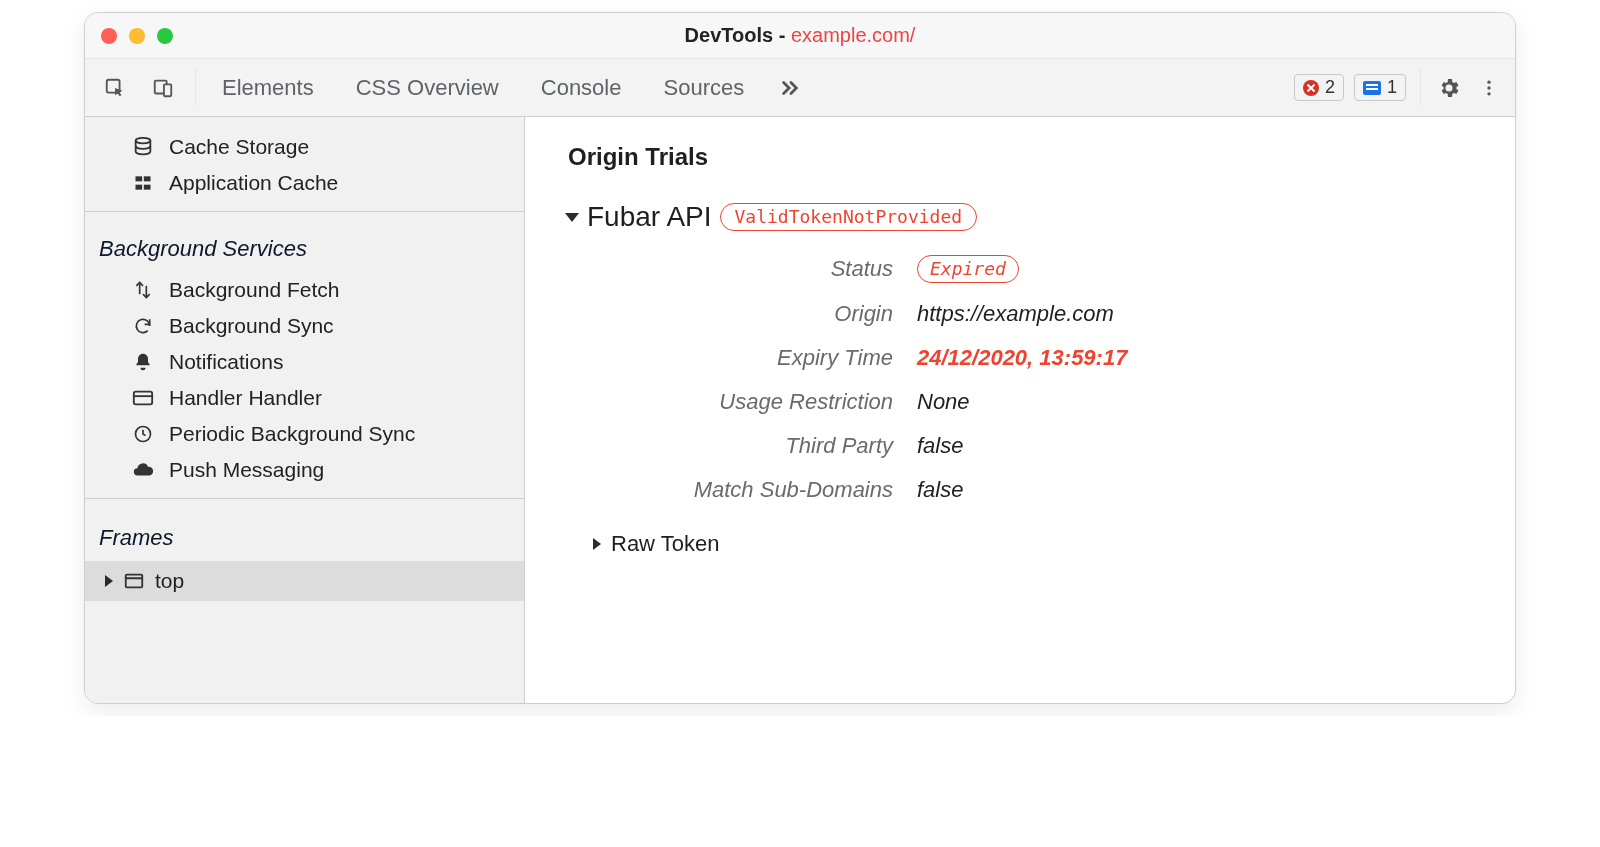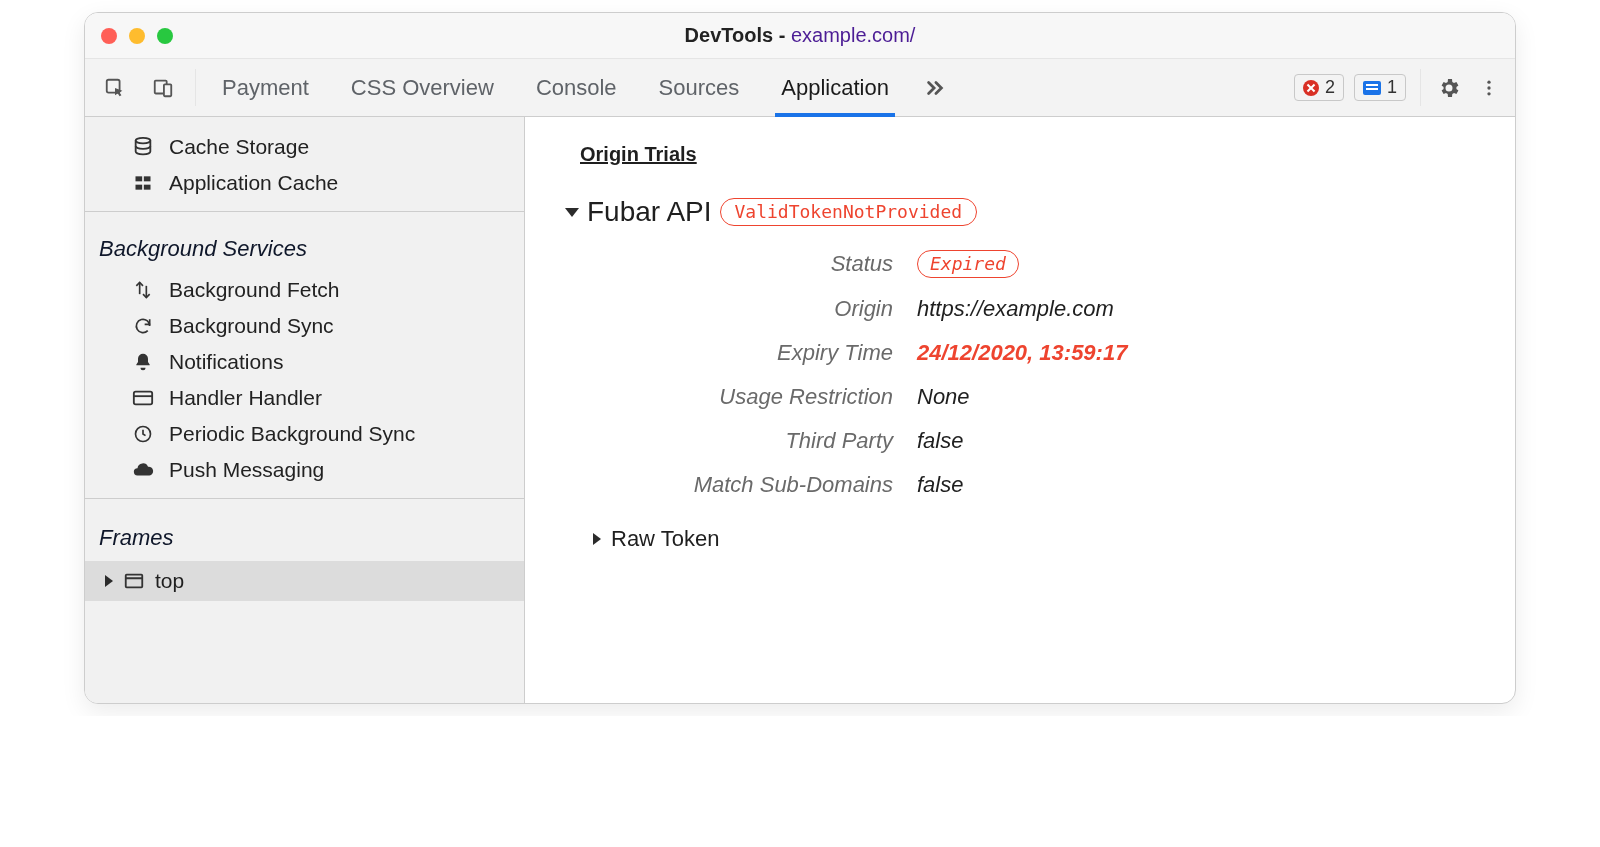--- a/index.html
+++ b/index.html
@@ -52,21 +52,21 @@
   }
   .dot.red { background:#ff5f57;}
   .dot.yellow { background:#febc2e;}
   .dot.green { background:#28c840;}
   .title-center {
     position: absolute; left:0; right:0; text-align:center;
     font-size: 20px; color:#222;
     pointer-events:none;
   }
   .title-center .strong { font-weight:600; }
-  .title-center .dim { color:#4c1d95; }
+  .title-center .dim { color:#ef4444; }
 
   .toolbar {
     height: 58px;
     background: var(--toolbar-bg);
     border-bottom: 1px solid var(--border);
     display: flex;
     align-items: stretch;
     padding: 0 8px;
     gap: 4px;
   }
@@ -138,21 +138,21 @@
     width:0;height:0;border-top:6px solid transparent;border-bottom:6px solid transparent;border-left:8px solid #2b2b2b;
   }
   .tri.down {
     border:none; width:0;height:0;
     border-left:7px solid transparent;border-right:7px solid transparent;border-top:9px solid #2b2b2b;
   }
 
   .main {
     flex:1; padding: 26px 40px; overflow:auto;
   }
-  .main h2 { margin:0 0 30px 15px; font-size:20px; font-weight:700;text-decoration:underline;}
+  .main h2 { margin:0 0 30px 3px; font-size:24px; font-weight:700;}
   .trial-row { display:flex; align-items:center; gap:8px; margin-bottom: 22px;}
   .trial-row .name { font-size:28px;}
   .pill {
     display:inline-flex; align-items:center;
     border:1.5px solid var(--red); border-radius:999px;
     padding:0px 14px; color:var(--red);
     font-family: ui-monospace, SFMono-Regular, Menlo, monospace;
     font-size:18px; line-height:26px;
   }
   .pill.small { font-size:18px; padding:0px 12px;}
@@ -196,33 +196,30 @@
     </div>
     <div class="tb-btn">
       <svg width="22" height="22" viewBox="0 0 24 24" fill="none" stroke="#555" stroke-width="2">
         <rect x="3" y="4" width="13" height="14" rx="1"></rect>
         <rect x="13" y="8" width="8" height="13" rx="1" fill="#f3f3f3"></rect>
       </svg>
     </div>
     <div class="vline"></div>
     <div class="tabs">
       <div class="tab">
-          <span>Payment</span>
+          <span>Elements</span>
         </div>
       <div class="tab">
           <span>CSS Overview</span>
         </div>
       <div class="tab">
           <span>Console</span>
         </div>
       <div class="tab">
           <span>Sources</span>
-        </div>
-      <div class="tab active">
-          <span>Application</span>
         </div>
     </div>
     <div class="chevrons" style="margin-left:24px;">
       <svg width="22" height="22" viewBox="0 0 24 24" fill="none" stroke="#555" stroke-width="3" stroke-linecap="round">
         <path d="M5 6l6 6-6 6"></path>
           <path d="M13 6l6 6-6 6"></path>
       </svg>
     </div>
     <div class="tb-spacer"></div>
     <div class="chips">

